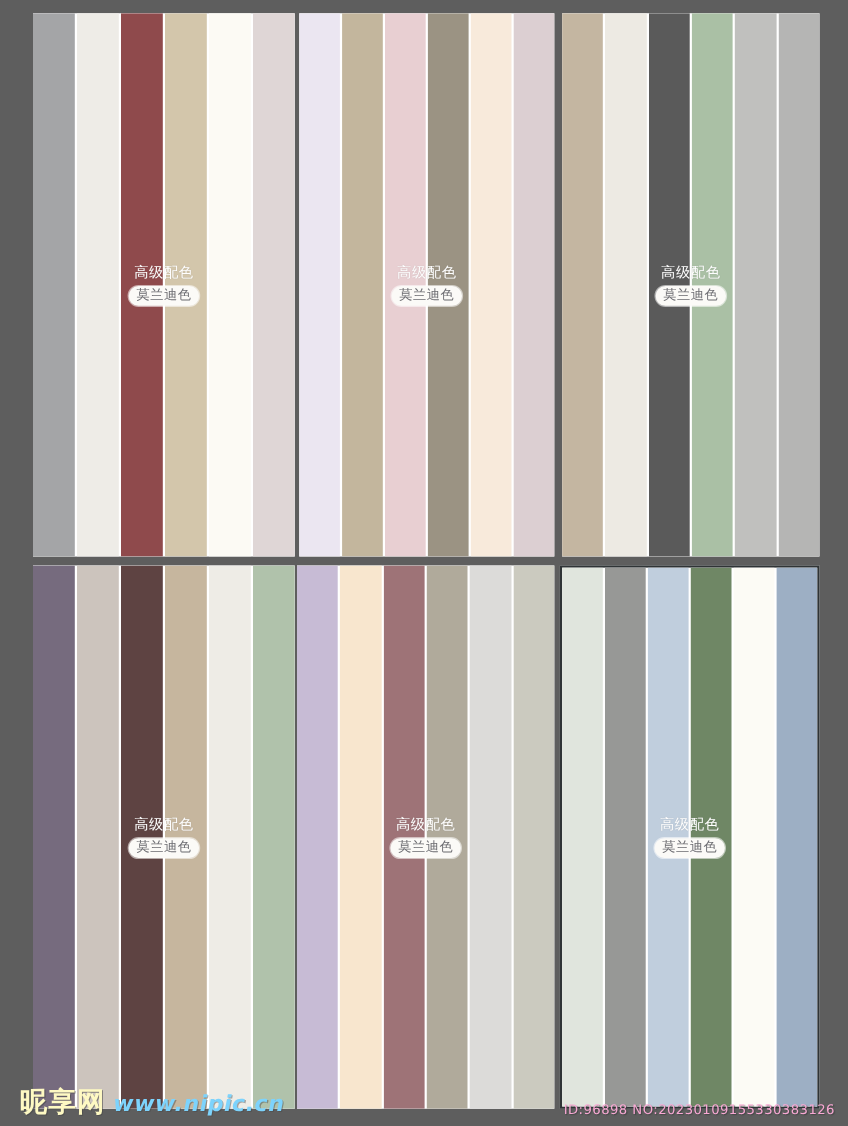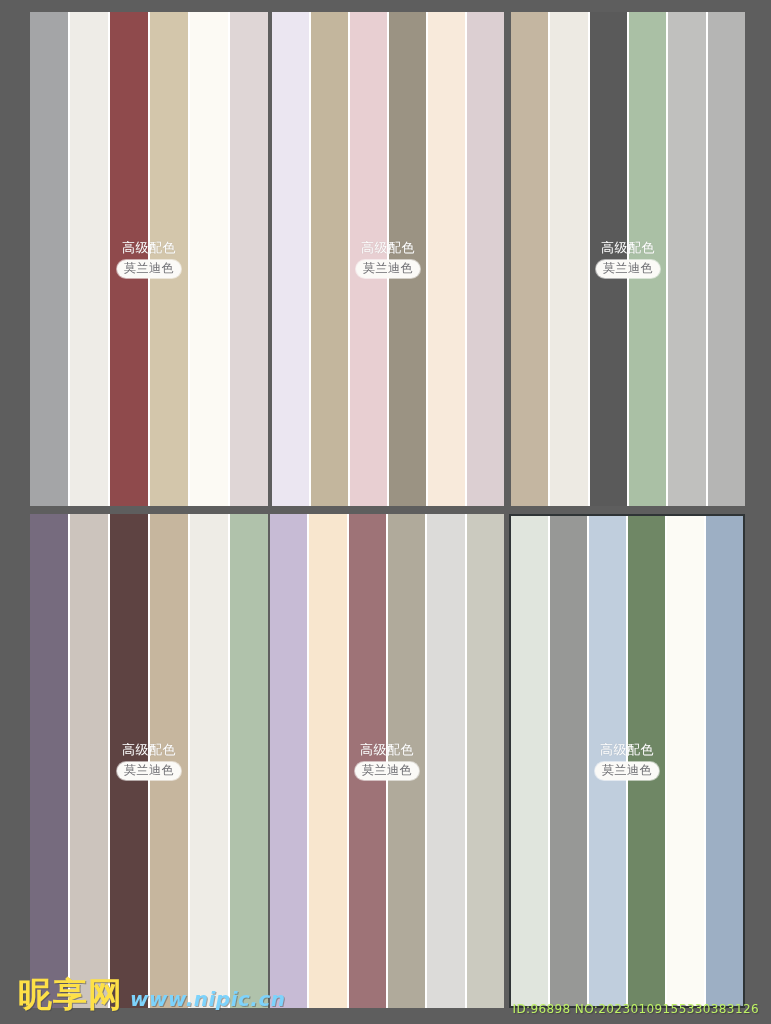--- a/index.html
+++ b/index.html
@@ -80,42 +80,42 @@
     position: absolute;
     left: 18px;
     bottom: 6px;
     display: flex;
     align-items: baseline;
     gap: 7px;
     pointer-events: none;
     user-select: none;
   }
   .wm-cn {
-    font-size: 34px;
+    font-size: 25px;
     font-weight: 700;
-    color: #fde047;
+    color: #fef9c3;
     letter-spacing: 1px;
     text-shadow: 1px 1px 0 rgba(70,70,70,0.55);
     font-family: "DejaVu Sans", "Liberation Sans", sans-serif;
   }
   .wm-url {
     font-size: 20px;
     font-style: italic;
     font-weight: 700;
     color: #7dd3fc;
     letter-spacing: 0.5px;
     text-shadow: 1px 1px 0 rgba(70,70,70,0.45);
     font-family: "DejaVu Sans", "Liberation Sans", sans-serif;
   }
   .wm-id {
     position: absolute;
     right: 12px;
     bottom: 8px;
     font-size: 12px;
-    color: #bef264;
+    color: #f9a8d4;
     letter-spacing: 0.4px;
     text-shadow: 1px 1px 1px rgba(60,60,60,0.7);
     pointer-events: none;
     user-select: none;
     font-family: "DejaVu Sans", "Liberation Sans", sans-serif;
   }
 </style>
 </head>
 <body>
 

